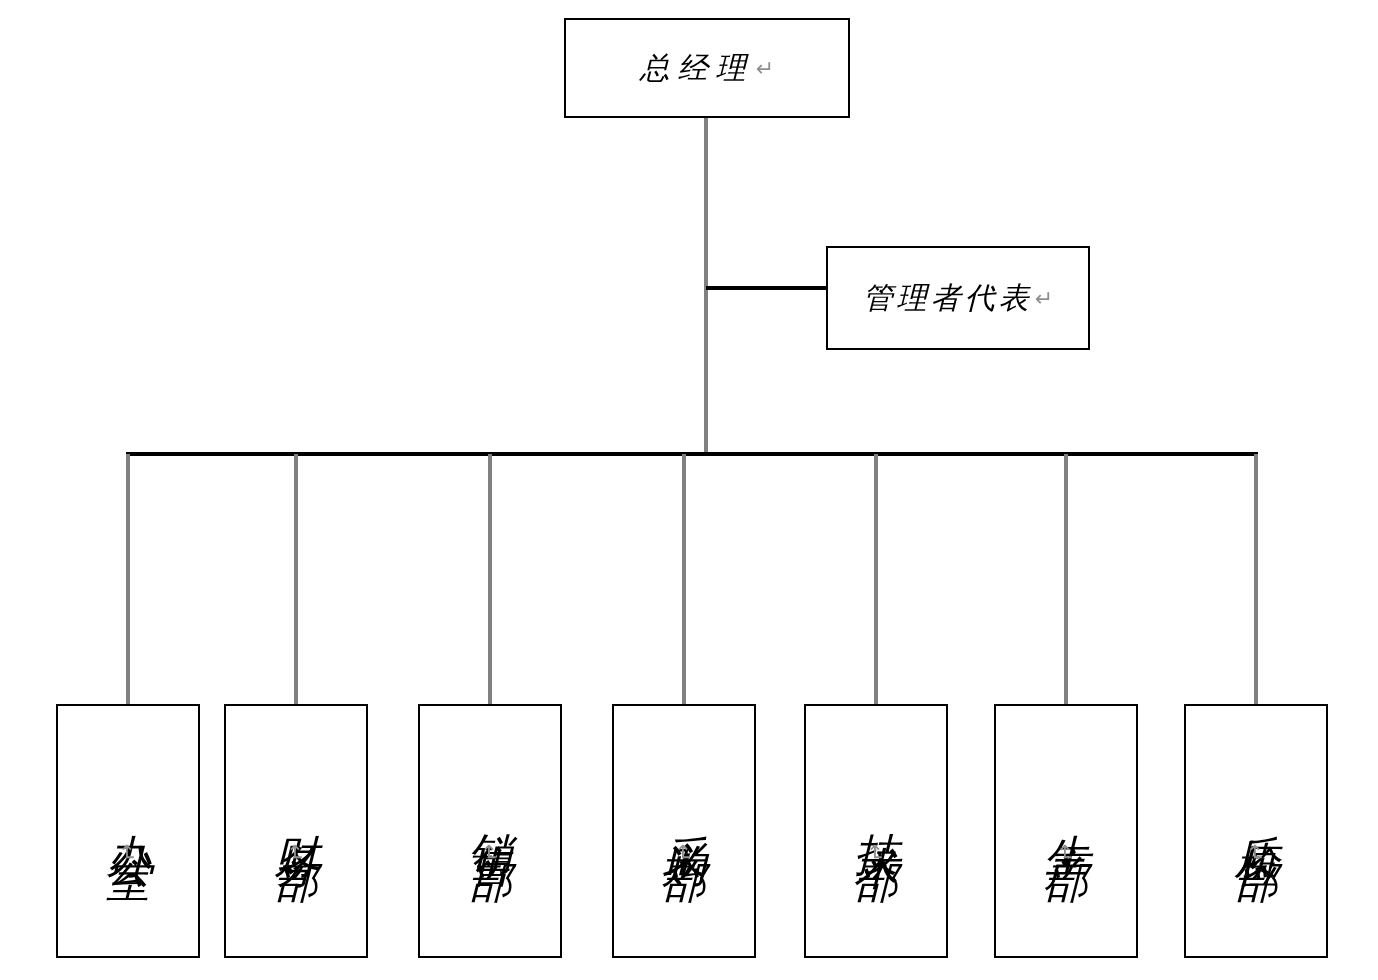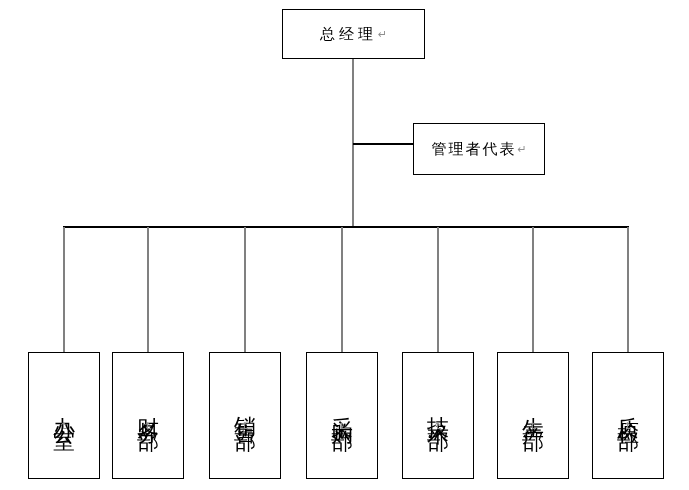--- a/index.html
+++ b/index.html
@@ -7,20 +7,21 @@
   body {
     font-family: "Liberation Serif", "DejaVu Serif", serif;
     color: #000000;
   }
   .canvas {
     position: relative;
     width: 689px;
     height: 482px;
     background: #ffffff;
     overflow: hidden;
+    font-style: italic;
   }
   .box {
     position: absolute;
     border: 1.5px solid #000000;
     background: #ffffff;
     display: flex;
     align-items: center;
     justify-content: center;
   }
   .box-root {

